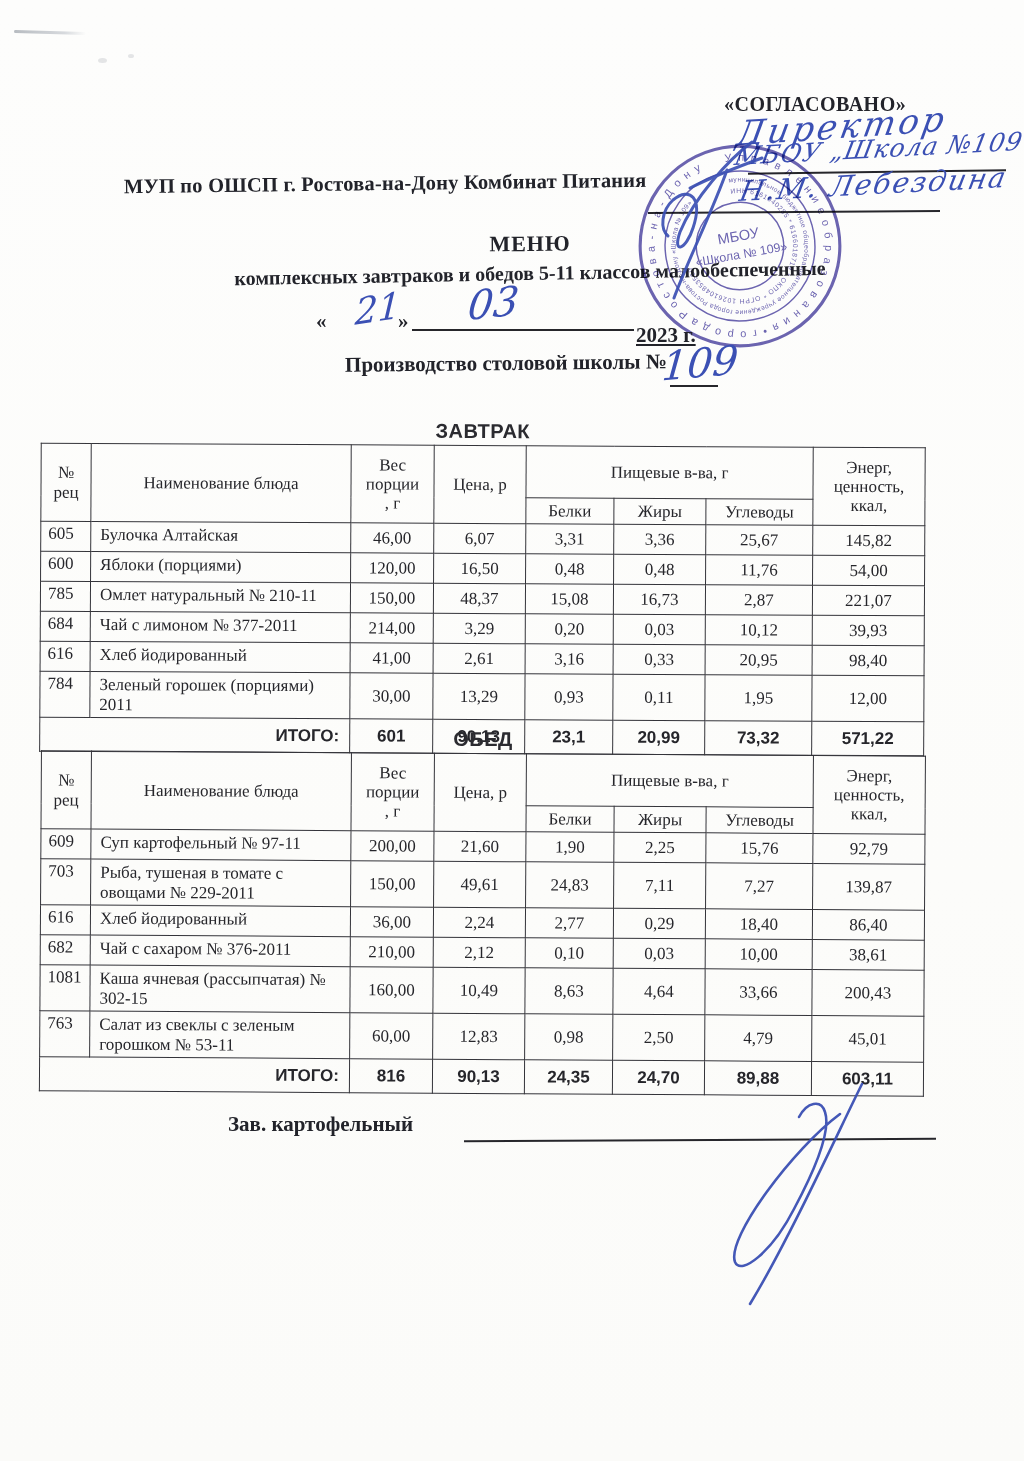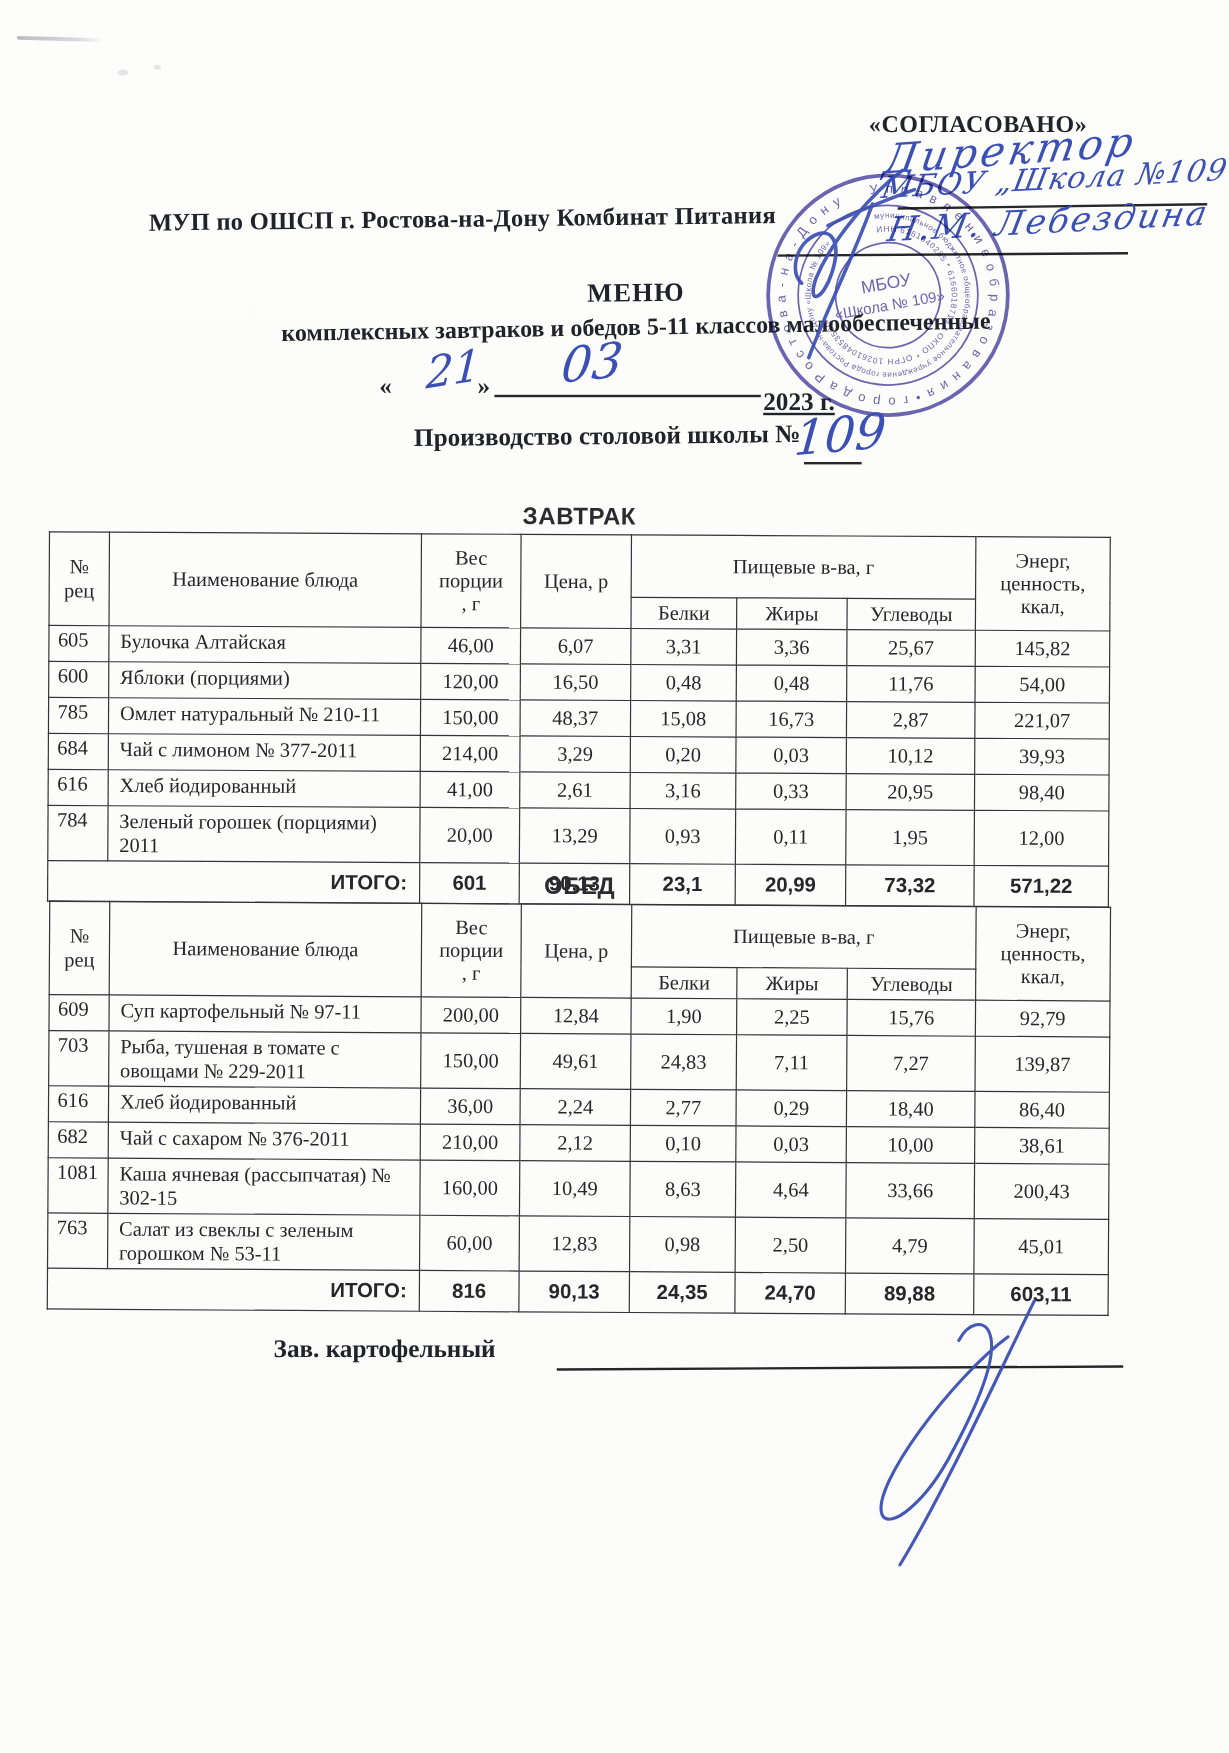--- a/index.html
+++ b/index.html
@@ -215,21 +215,21 @@
           <td class="c-val">41,00</td>
           <td class="c-val">2,61</td>
           <td class="c-val">3,16</td>
           <td class="c-val">0,33</td>
           <td class="c-val">20,95</td>
           <td class="c-val">98,40</td>
         </tr>
         <tr class="rh-l">
           <td class="c-num">784</td>
           <td class="c-name">Зеленый горошек (порциями) 2011</td>
-          <td class="c-val">20,00</td>
+          <td class="c-val">30,00</td>
           <td class="c-val">13,29</td>
           <td class="c-val">0,93</td>
           <td class="c-val">0,11</td>
           <td class="c-val">1,95</td>
           <td class="c-val">12,00</td>
         </tr>
         <tr class="rh-t">
           <td colspan="2" class="t-label">ИТОГО:</td>
           <td class="t-val">601</td>
           <td class="t-val">90,13</td>
@@ -273,21 +273,21 @@
           <th>Белки</th>
           <th>Жиры</th>
           <th>Углеводы</th>
         </tr>
       </thead>
       <tbody>
         <tr class="rh-s">
           <td class="c-num">609</td>
           <td class="c-name">Суп картофельный № 97-11</td>
           <td class="c-val">200,00</td>
-          <td class="c-val">12,84</td>
+          <td class="c-val">21,60</td>
           <td class="c-val">1,90</td>
           <td class="c-val">2,25</td>
           <td class="c-val">15,76</td>
           <td class="c-val">92,79</td>
         </tr>
         <tr class="rh-m">
           <td class="c-num">703</td>
           <td class="c-name">Рыба, тушеная в томате с овощами № 229-2011</td>
           <td class="c-val">150,00</td>
           <td class="c-val">49,61</td>

